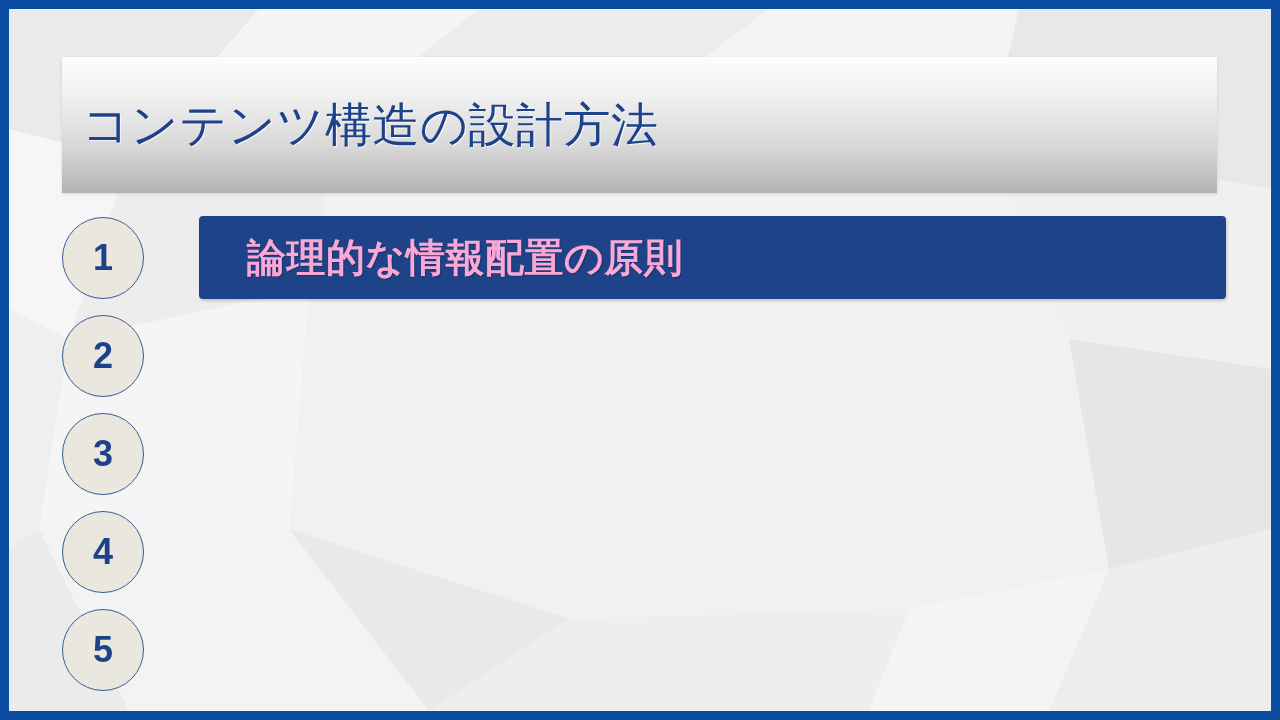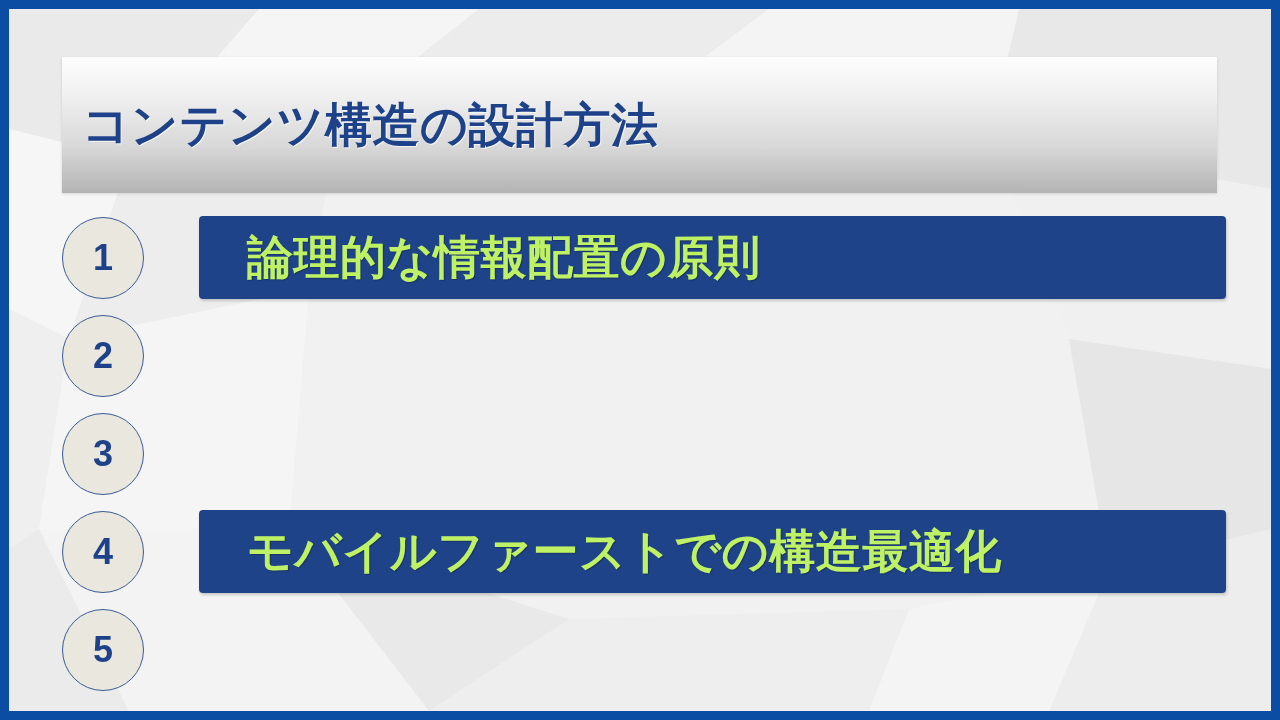--- a/index.html
+++ b/index.html
@@ -48,21 +48,21 @@
     width: 1155px;
     height: 136px;
     background: linear-gradient(180deg, #fdfdfd 0%, #f0f0f0 28%, #d8d8d8 66%, #b3b3b3 100%);
     display: flex;
     align-items: center;
     box-shadow: 0 1px 3px rgba(0,0,0,0.12);
   }
   .title-text {
     margin-left: 20px;
     font-size: 47px;
-    font-weight: bold;
+    font-weight: normal;
     color: #1e4289;
     letter-spacing: 0.5px;
     text-shadow: 1px 1px 0 rgba(255,255,255,0.75);
     white-space: nowrap;
   }
 
   
   .list {
     position: absolute;
     left: 53px;
@@ -106,23 +106,23 @@
     right: 0;
     height: 83px;
     background: #1f4389;
     border-radius: 4px;
     box-shadow: 1px 2px 3px rgba(0,0,0,0.18);
     display: flex;
     align-items: center;
   }
   .item-label {
     margin-left: 48px;
-    font-size: 46px;
+    font-size: 39px;
     font-weight: bold;
-    color: #bef264;
+    color: #f9a8d4;
     letter-spacing: 0.5px;
     white-space: nowrap;
     text-shadow: 1px 1px 1px rgba(0,0,0,0.25);
   }
 </style>
 </head>
 <body>
 
 <div class="slide">
   <div class="slide-canvas">
@@ -172,23 +172,20 @@
       <div class="list-item">
         <div class="num-circle">
           <span class="num-text">3</span>
         </div>
       </div>
 
       <div class="list-item">
         <div class="num-circle">
           <span class="num-text">4</span>
         </div>
-        <div class="item-bar">
-          <span class="item-label">モバイルファーストでの構造最適化</span>
-        </div>
       </div>
 
       <div class="list-item">
         <div class="num-circle">
           <span class="num-text">5</span>
         </div>
       </div>
 
     </div>
   </div>

